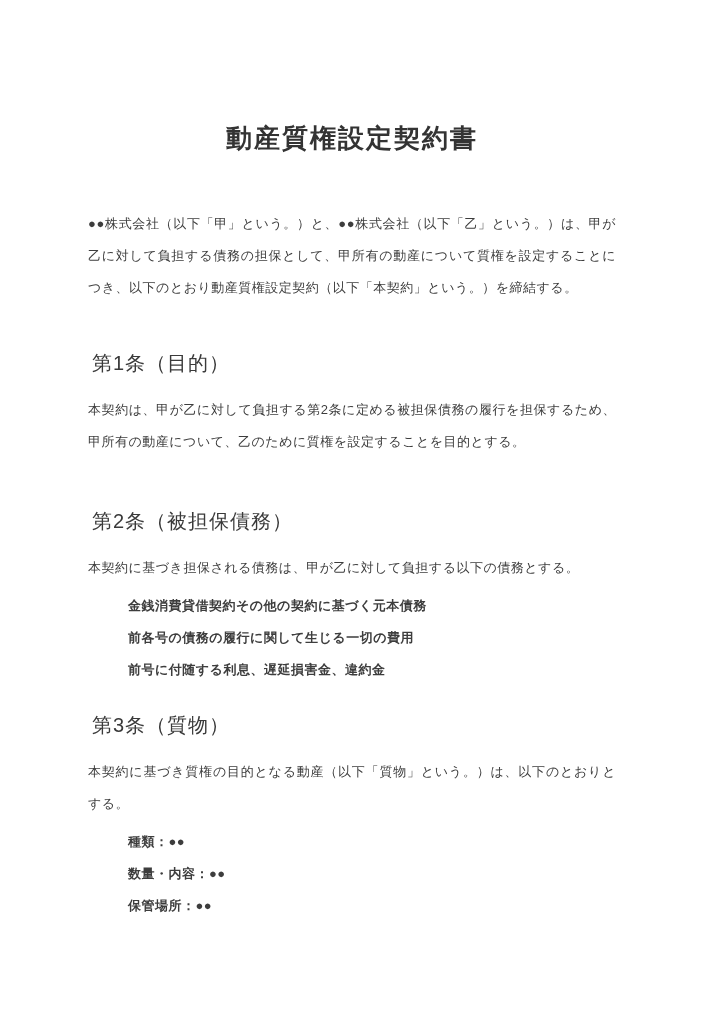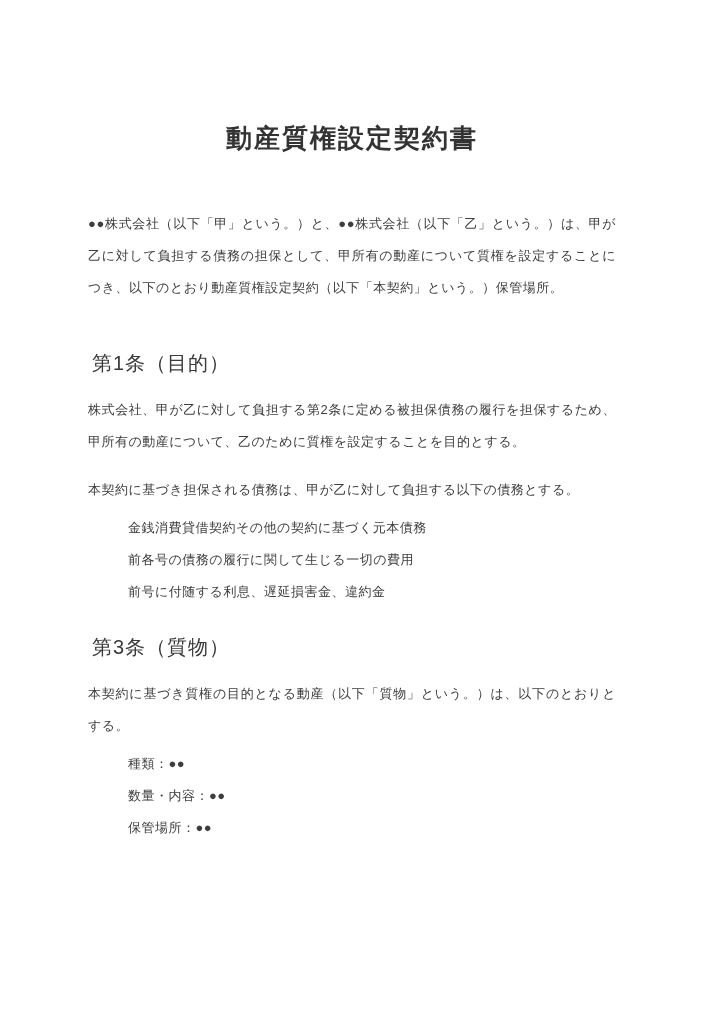--- a/index.html
+++ b/index.html
@@ -52,43 +52,45 @@
   .article-body {
     margin: 16px 0 0 0;
     font-size: 13px;
     line-height: 32px;
     text-align: justify;
     letter-spacing: 0.5px;
   }
   .article-list {
     margin: 6px 0 0 0;
     padding-left: 40px;
+    font-weight: bold;
   }
   .article-list p {
     margin: 0;
     font-size: 13px;
     line-height: 32px;
     letter-spacing: 0.5px;
   }
 </style>
 </head>
 <body>
 
 <div class="page">
 
   <h1 class="doc-title">動産質権設定契約書</h1>
 
-  <p class="preamble">●●株式会社（以下「甲」という。）と、●●株式会社（以下「乙」という。）は、甲が乙に対して負担する債務の担保として、甲所有の動産について質権を設定することにつき、以下のとおり動産質権設定契約（以下「本契約」という。）保管場所。</p>
+  <p class="preamble">●●株式会社（以下「甲」という。）と、●●株式会社（以下「乙」という。）は、甲が乙に対して負担する債務の担保として、甲所有の動産について質権を設定することにつき、以下のとおり動産質権設定契約（以下「本契約」という。）を締結する。</p>
 
   <section>
     <h2 class="article-heading h1">第1条（目的）</h2>
-    <p class="article-body">株式会社、甲が乙に対して負担する第2条に定める被担保債務の履行を担保するため、甲所有の動産について、乙のために質権を設定することを目的とする。</p>
+    <p class="article-body">本契約は、甲が乙に対して負担する第2条に定める被担保債務の履行を担保するため、甲所有の動産について、乙のために質権を設定することを目的とする。</p>
   </section>
 
   <section>
+    <h2 class="article-heading h2">第2条（被担保債務）</h2>
     <p class="article-body">本契約に基づき担保される債務は、甲が乙に対して負担する以下の債務とする。</p>
     <div class="article-list">
       <p>金銭消費貸借契約その他の契約に基づく元本債務</p>
       <p>前各号の債務の履行に関して生じる一切の費用</p>
       <p>前号に付随する利息、遅延損害金、違約金</p>
     </div>
   </section>
 
   <section>
     <h2 class="article-heading h3">第3条（質物）</h2>

